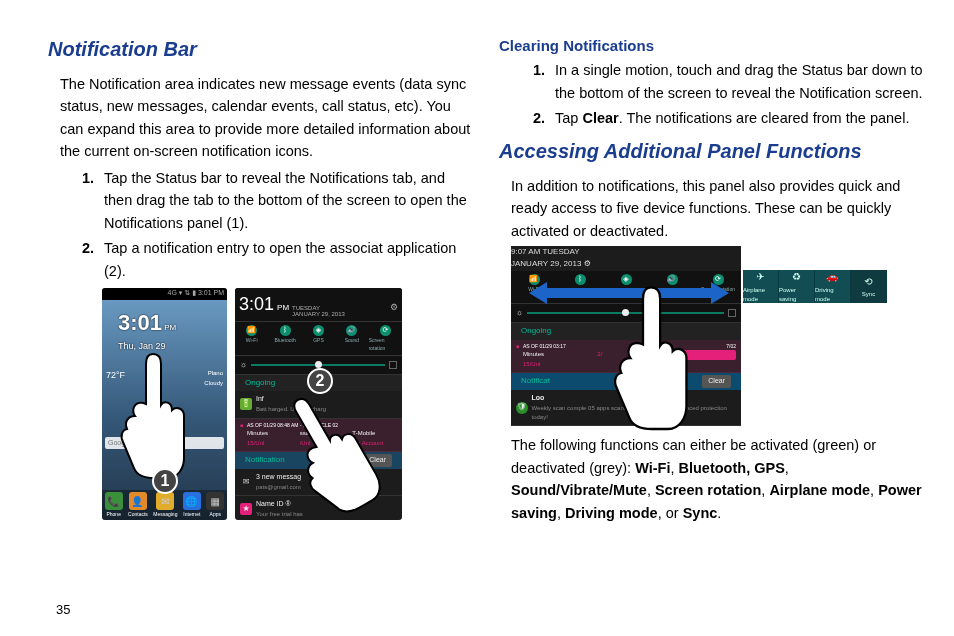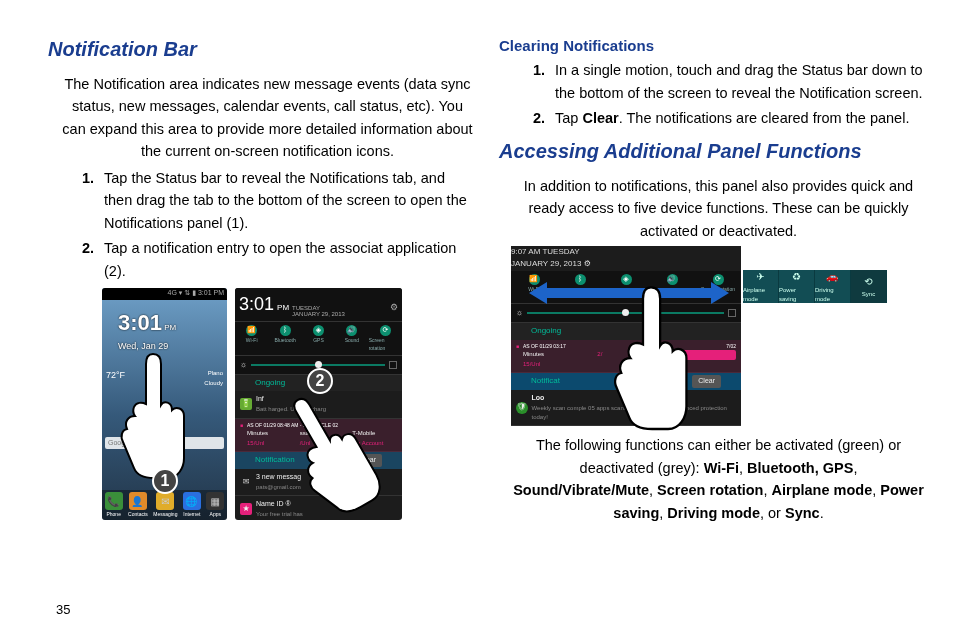--- a/index.html
+++ b/index.html
@@ -30,21 +30,20 @@
     margin-bottom: 4px;
   }
   .h-sub2 {
     font-weight: bold;
     color: #1a3d8f;
     font-size: 15px;
     margin-bottom: 2px;
   }
   .para {
     margin: 8px 0 4px 12px;
-    text-align: center;
   }
   .ol {
     list-style: none;
     padding-left: 34px;
     margin-bottom: 6px;
   }
   .ol li {
     position: relative;
     padding-left: 22px;
     margin-bottom: 3px;
@@ -169,21 +168,21 @@
     padding:3px 5px; background:#111; border-bottom:1px solid #333;
   }
   .slider .track {
     flex:1; height:2px; background:#0b7a63; position:relative;
   }
   .slider .track::after {
     content:""; position:absolute; left:48%; top:-3px;
     width:7px;height:7px;border-radius:50%;background:#eee;
   }
   .sec-head {
-    padding:2px 20px;
+    padding:2px 10px;
     font-size:8px;
     background:#222;
     color:#0b9;
   }
   .row {
     display:flex; align-items:center; gap:4px;
     padding:3px 5px;
     border-bottom:1px solid #333;
     font-size:7px;
     color:#eee;
@@ -306,21 +305,21 @@
       </li>
     </ol>
 
     <div class="fig-row">
 
       <div class="phone home">
         <div class="top">4G ▾ ⇅ ▮ 3:01 PM</div>
         <div class="clock">
           <span class="big">3:01</span>
           <span>PM</span>
-          <div class="date">Wed, Jan 29</div>
+          <div class="date">Thu, Jan 29</div>
         </div>
         <div class="weather">
           <span>72°F</span>
           <span style="text-align:right;font-size:6px;">
             <span>Plano</span><br>
             <span>Cloudy</span>
           </span>
         </div>
         <div class="search">Google</div>
         <div class="dock">

